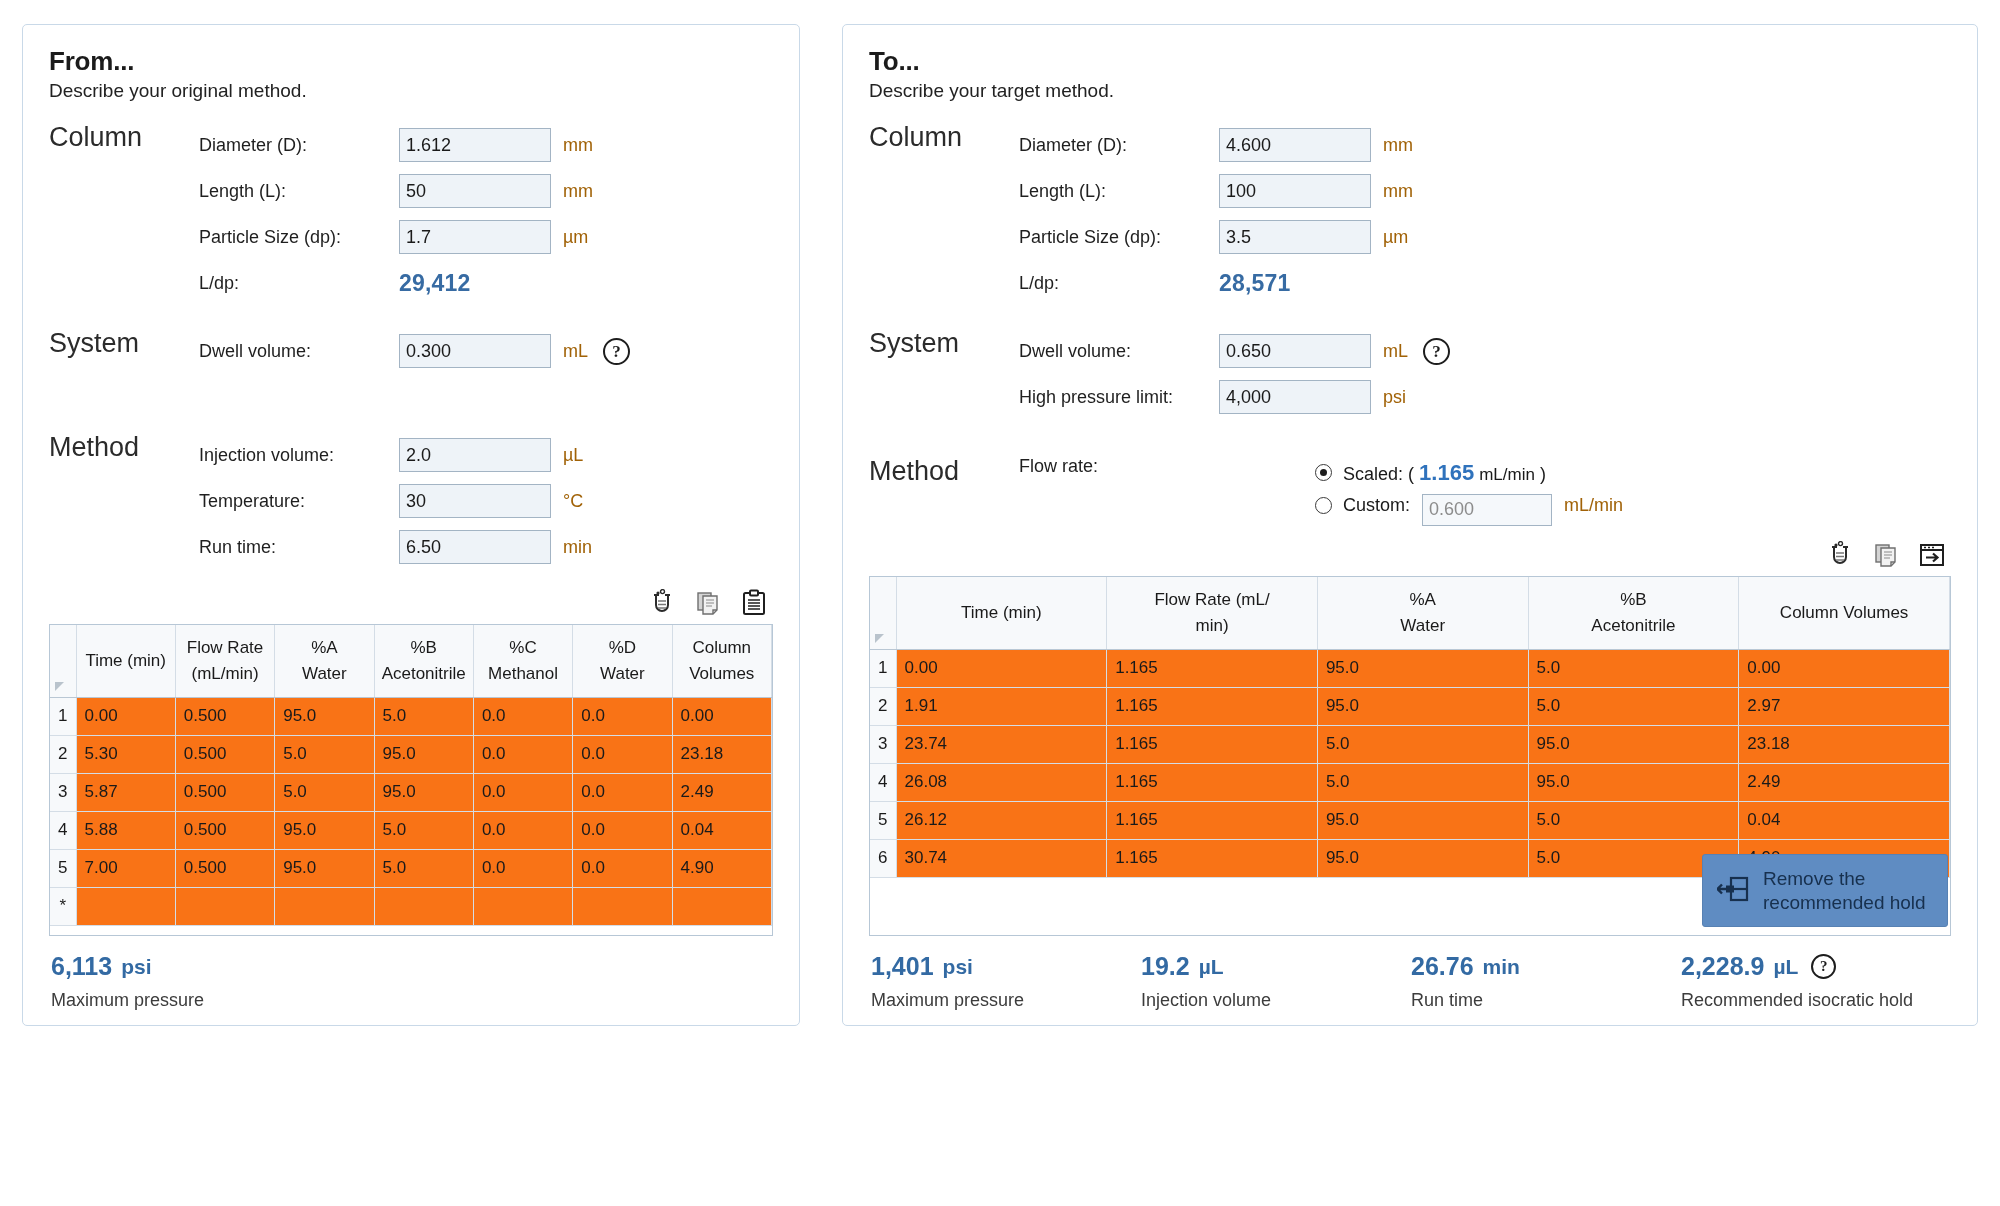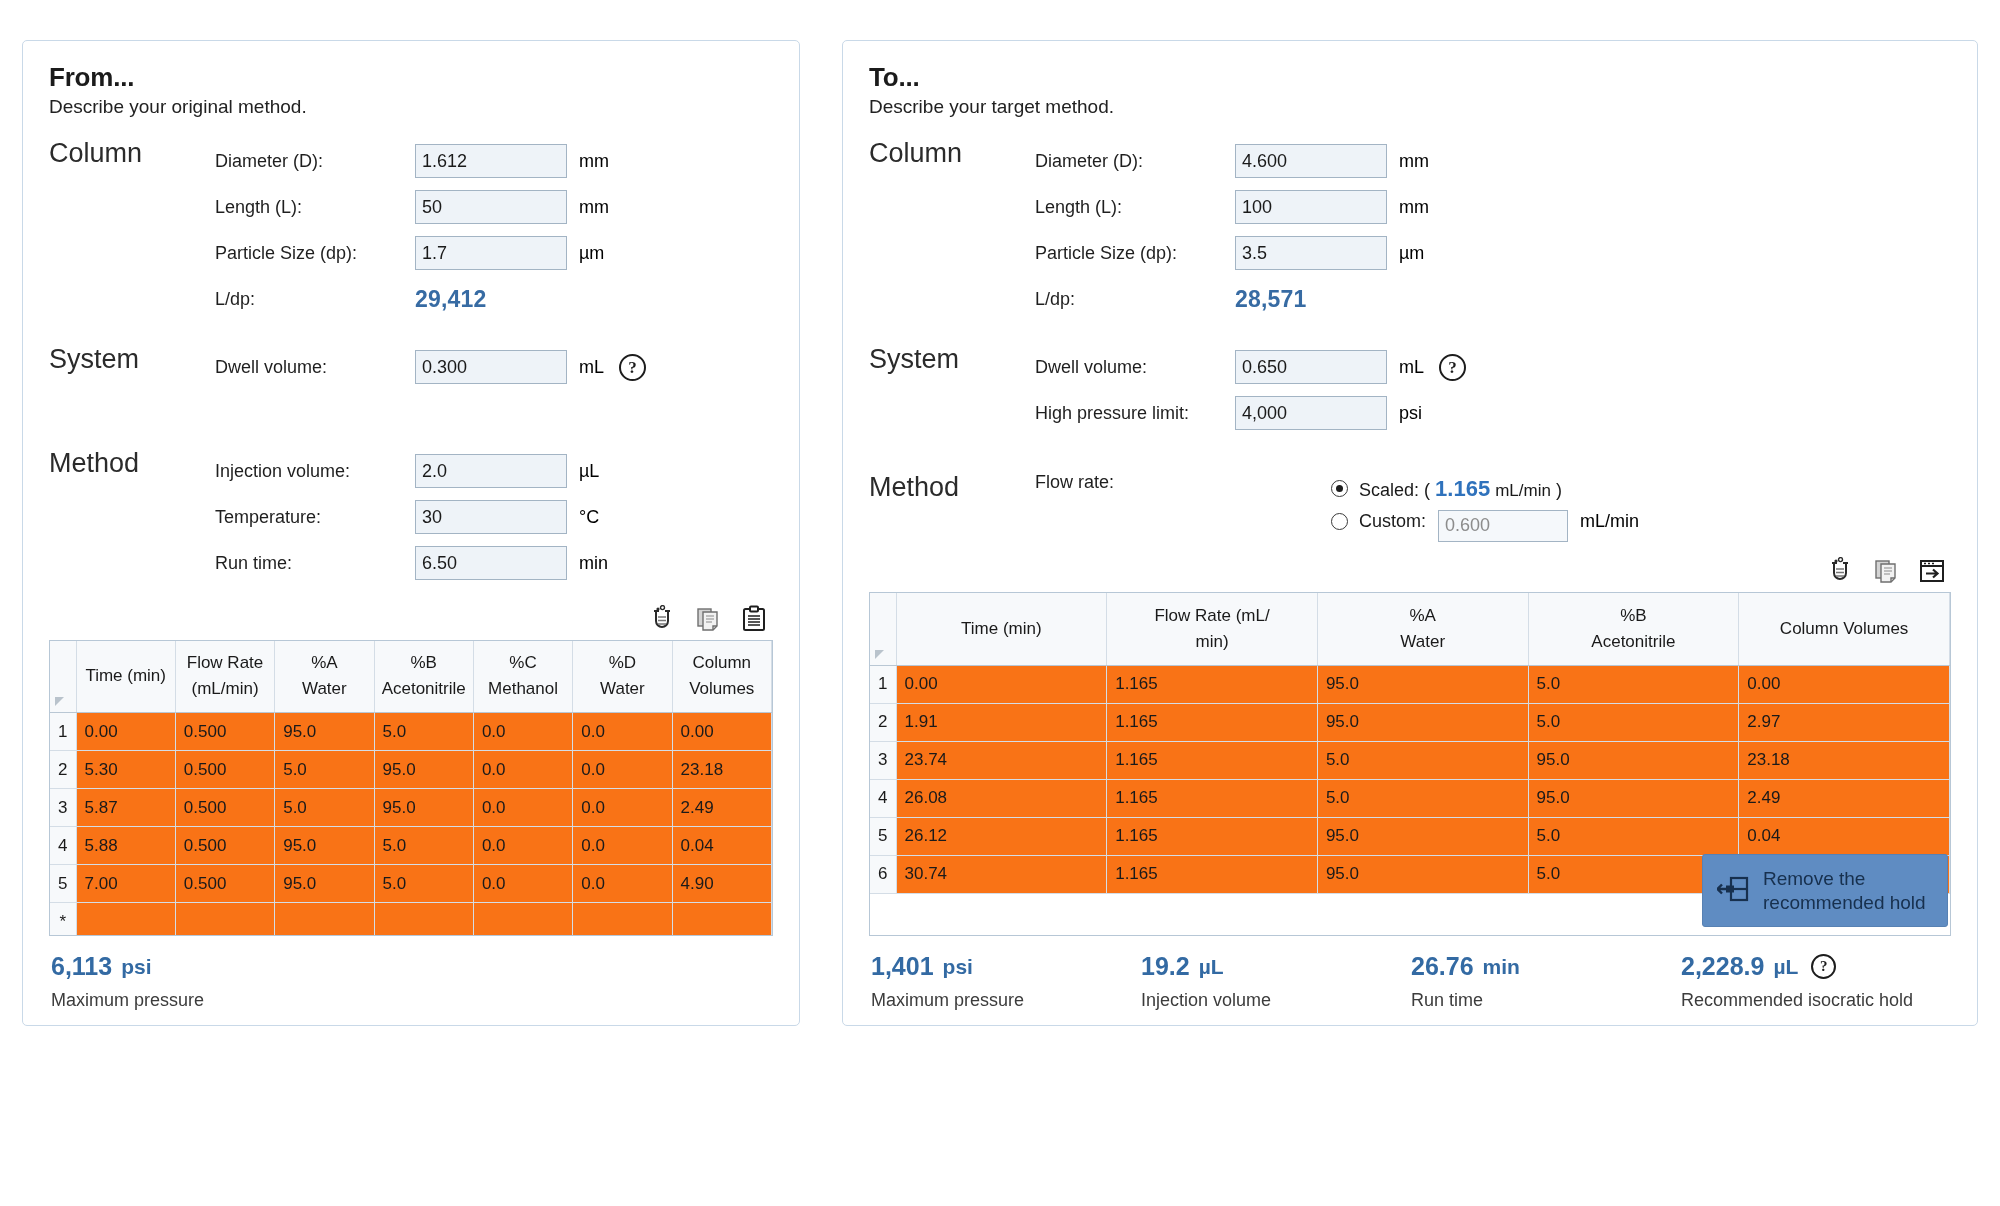--- a/index.html
+++ b/index.html
@@ -7,21 +7,21 @@
     margin: 0; padding: 0;
     width: 2000px; height: 1206px;
     background: #ffffff;
     font-family: "Liberation Sans", sans-serif;
     -webkit-font-smoothing: antialiased;
   }
   #root {
     width: 2000px; height: 1046px;
     display: flex;
     gap: 42px;
-    padding: 40px 22px 20px 22px;
+    padding: 24px 22px 20px 22px;
     background: #ffffff;
   }
   .panel {
     flex: 1 1 0;
     background: #ffffff;
     border: 1px solid #c9d9e8;
     border-radius: 5px;
     padding: 22px 26px 14px 26px;
     display: flex;
     flex-direction: column;
@@ -57,39 +57,38 @@
   .frow {
     display: flex;
     align-items: center;
     height: 46px;
   }
   .frow .lbl {
     width: 200px;
     flex: 0 0 200px;
     font-size: 18px;
     color: #1f1f1f;
-    margin-left: 16px;
   }
   .txtbox {
     width: 152px;
     height: 34px;
     border: 1px solid #a3b4c4;
     background: #eef3f8;
     font-size: 18px;
     font-family: "Liberation Sans", sans-serif;
     color: #1a1a1a;
     padding: 2px 6px;
     outline: none;
     display: inline-flex;
     align-items: center;
   }
   .txtbox.ph { color: #8c8c8c; background:#f5f8fb; }
   .unit {
     font-size: 18px;
-    color: #000000;
+    color: #a16207;
     margin-left: 12px;
     min-width: 30px;
   }
   .calcval {
     font-size: 23px;
     font-weight: bold;
     color: #376ba3;
     letter-spacing: 0.2px;
     text-align: right;
   }

